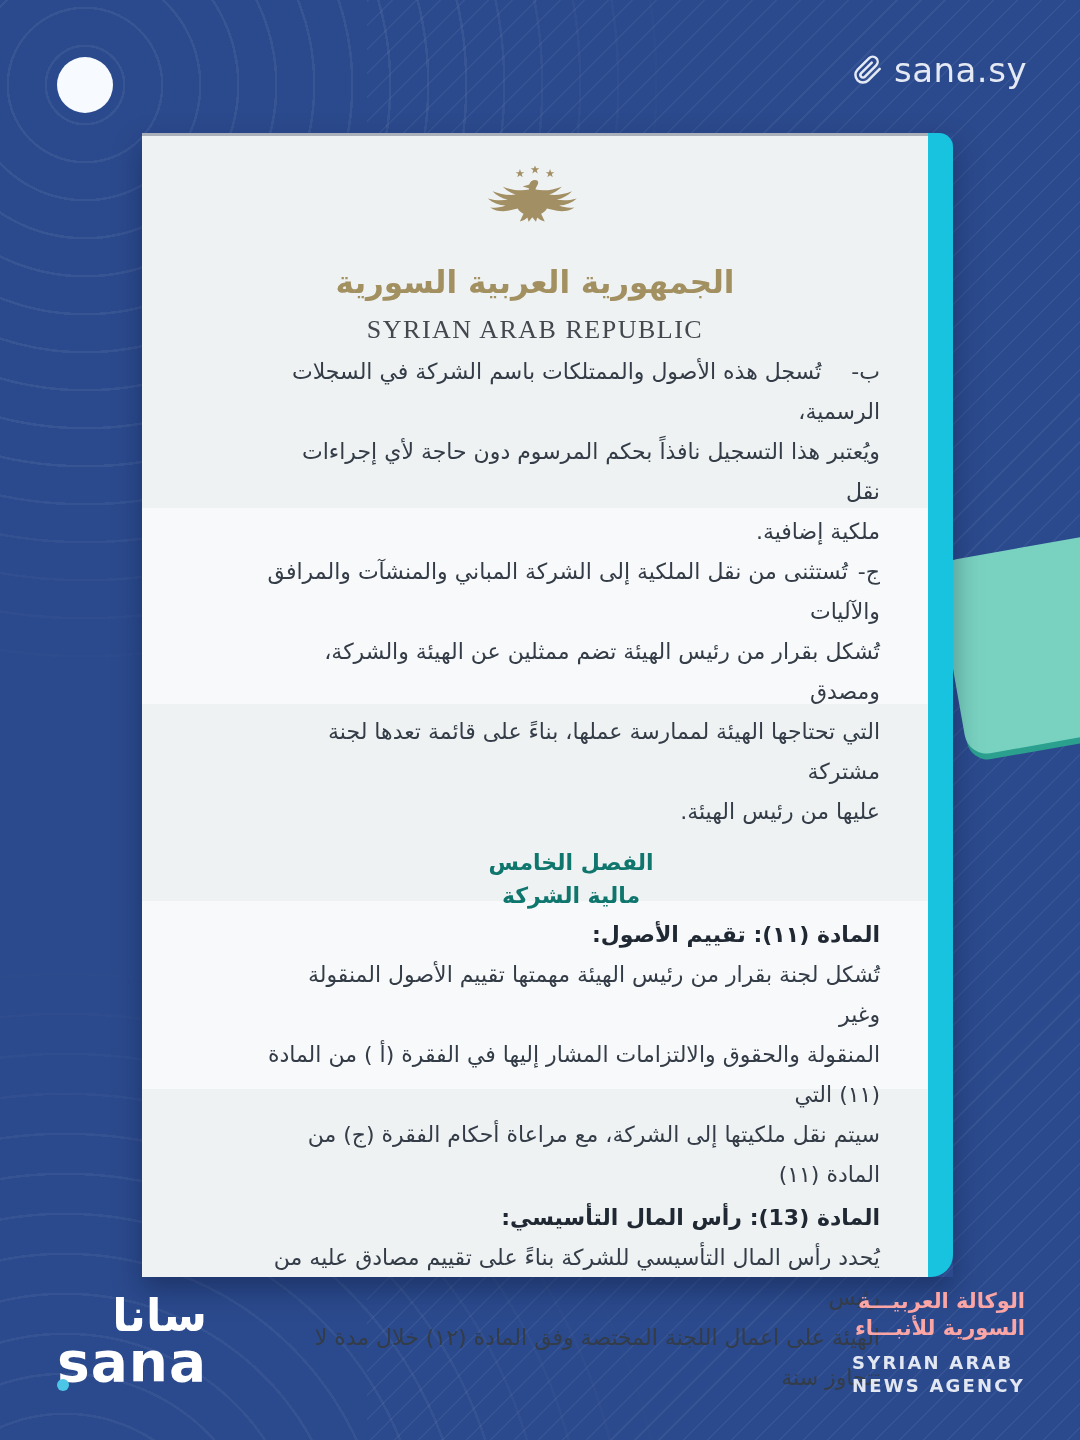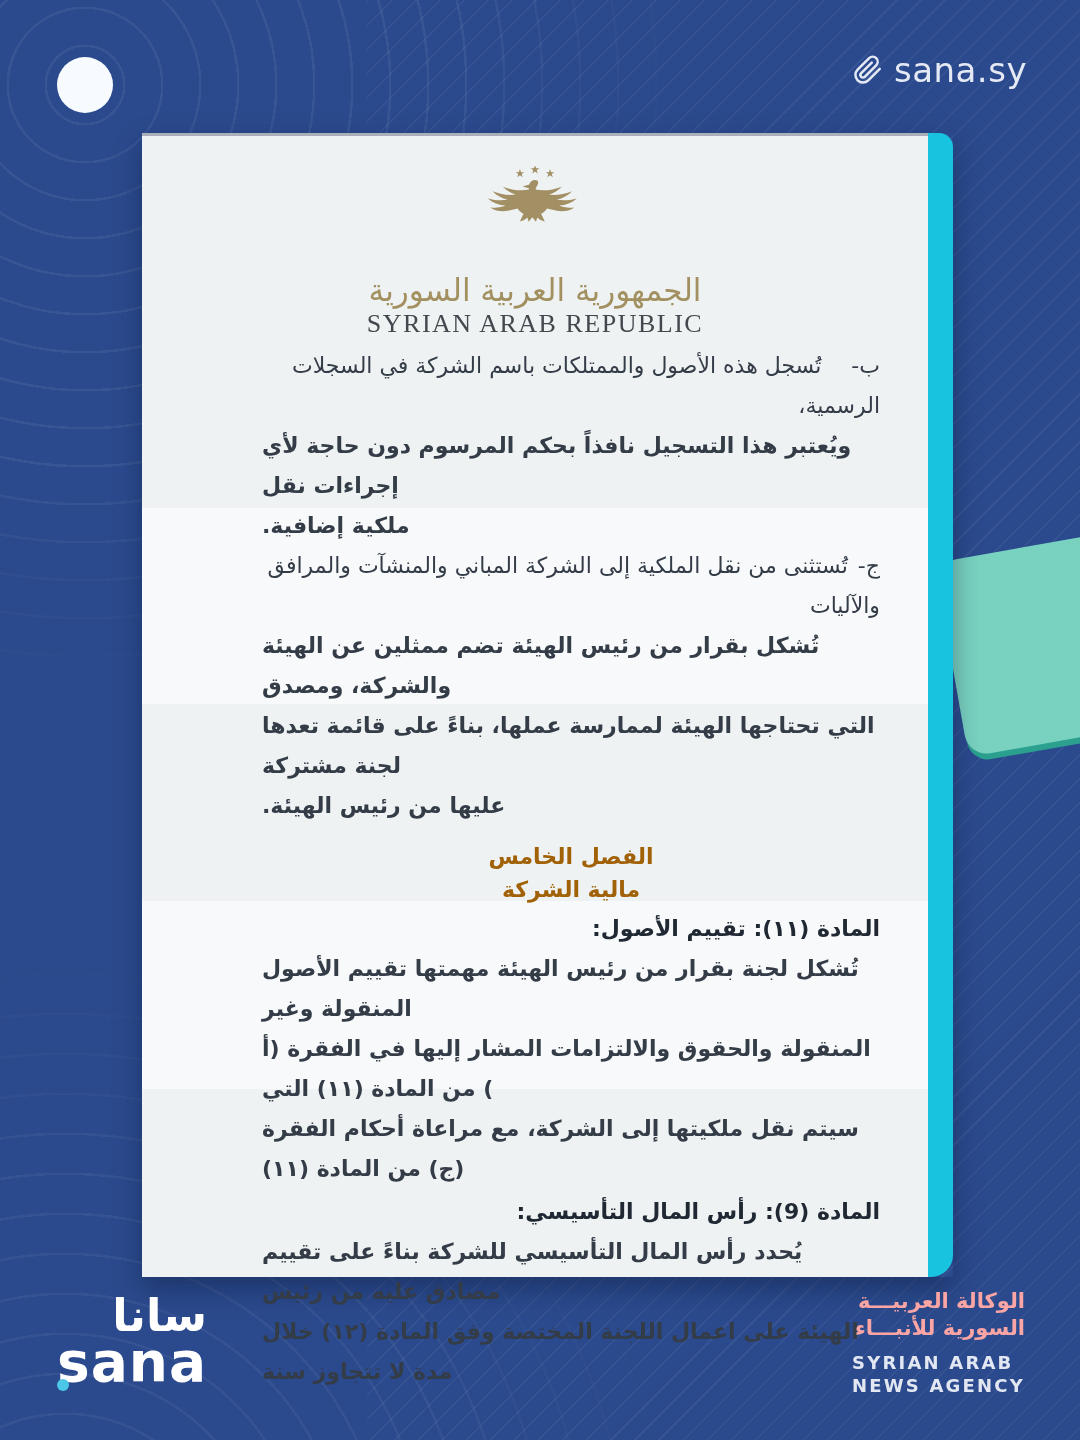--- a/index.html
+++ b/index.html
@@ -34,30 +34,30 @@
   .page-tab{position:absolute;right:0;top:0;bottom:0;width:34px;background:#17c3de;border-radius:0 14px 22px 0;}
   .page-white{position:absolute;left:0;top:0;bottom:0;width:786px;background:#eff2f3;border-top:3px solid #a9b0ba;}
   .scan-band{position:absolute;left:0;right:0;background:rgba(255,255,255,.55);pointer-events:none;}
   .band1{top:372px;height:196px;}
   .band2{top:765px;height:188px;}
 
   .page-inner{position:relative;height:100%;box-sizing:border-box;padding-top:30px;}
 
   .emblem-wrap{text-align:center;}
   .emblem-wrap svg{display:inline-block;}
-  .title-ar{font-size:31px;font-weight:400;color:#a29060;line-height:36px;margin-top:16px;direction:rtl;}
+  .title-ar{font-size:31px;font-weight:700;color:#a29060;line-height:36px;margin-top:8px;direction:rtl;}
   .title-en{font-family:"Liberation Serif","DejaVu Serif",serif;font-size:26px;color:#43484e;
-    letter-spacing:1.5px;line-height:28px;margin-top:2px;}
+    letter-spacing:1.5px;line-height:28px;margin-top:16px;}
 
   .doc-text{direction:rtl;box-sizing:border-box;padding:8px 48px 0 120px;color:#333c47;}
   .doc-text .line{font-size:22px;line-height:40px;}
-  .center{text-align:left;font-weight:bold;}
+  .center{text-align:right;}
   .start{text-align:right;}
   .marker{display:inline-block;}
-  .chapter{font-weight:700;text-align:center;font-size:22px;line-height:33px;color:#a16207;}
+  .chapter{font-weight:700;text-align:center;font-size:22px;line-height:33px;color:#0f766e;}
   .gap-top{margin-top:14px;}
   .heading{font-weight:700;text-align:right;font-size:22px;line-height:40px;margin-top:3px;color:#202933;}
 
   
   .sana-logo{position:absolute;left:57px;top:1292px;color:#ffffff;}
   .sana-logo .ar{font-size:45px;font-weight:700;line-height:48px;direction:rtl;letter-spacing:1px;}
   .sana-logo .en{position:relative;font-size:55px;font-weight:700;line-height:52px;letter-spacing:1px;margin-top:-4px;}
   .sana-logo .dot{position:absolute;left:0px;bottom:-3px;width:12px;height:12px;border-radius:50%;background:#4cc6e6;}
 
   .agency{position:absolute;right:55px;top:1288px;text-align:right;}
@@ -112,21 +112,21 @@
             <div class="line start"><span class="marker" style="margin-left: 10px;">ج-</span><span>تُستثنى من نقل الملكية إلى الشركة المباني والمنشآت والمرافق والآليات</span></div>
             <div class="line center"><span>تُشكل بقرار من رئيس الهيئة تضم ممثلين عن الهيئة والشركة، ومصدق</span></div>
             <div class="line center"><span>التي تحتاجها الهيئة لممارسة عملها، بناءً على قائمة تعدها لجنة مشتركة</span></div>
             <div class="line center"><span>عليها من رئيس الهيئة.</span></div>
             <div class="chapter gap-top"><span>الفصل الخامس</span></div>
             <div class="chapter"><span>مالية الشركة</span></div>
             <div class="heading"><span>المادة (١١): تقييم الأصول:</span></div>
             <div class="line center"><span>تُشكل لجنة بقرار من رئيس الهيئة مهمتها تقييم الأصول المنقولة وغير</span></div>
             <div class="line center"><span>المنقولة والحقوق والالتزامات المشار إليها في الفقرة (أ ) من المادة (١١) التي</span></div>
             <div class="line center"><span>سيتم نقل ملكيتها إلى الشركة، مع مراعاة أحكام الفقرة (ج) من المادة (١١)</span></div>
-            <div class="heading"><span>المادة (9): رأس المال التأسيسي:</span></div>
+            <div class="heading"><span>المادة (13): رأس المال التأسيسي:</span></div>
             <div class="line center"><span>يُحدد رأس المال التأسيسي للشركة بناءً على تقييم مصادق عليه من رئيس</span></div>
             <div class="line center"><span>الهيئة على اعمال اللجنة المختصة وفق المادة (١٢) خلال مدة لا تتجاوز سنة</span></div>
           </div>
       </div>
     </div>
   </div>
 
   <div class="sana-logo">
     <div class="ar">سانا</div>
     <div class="en">

